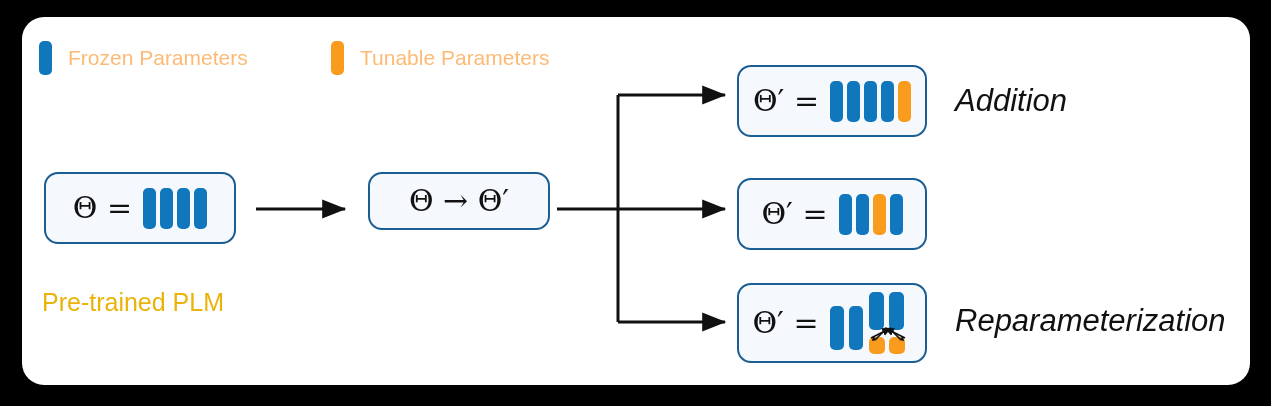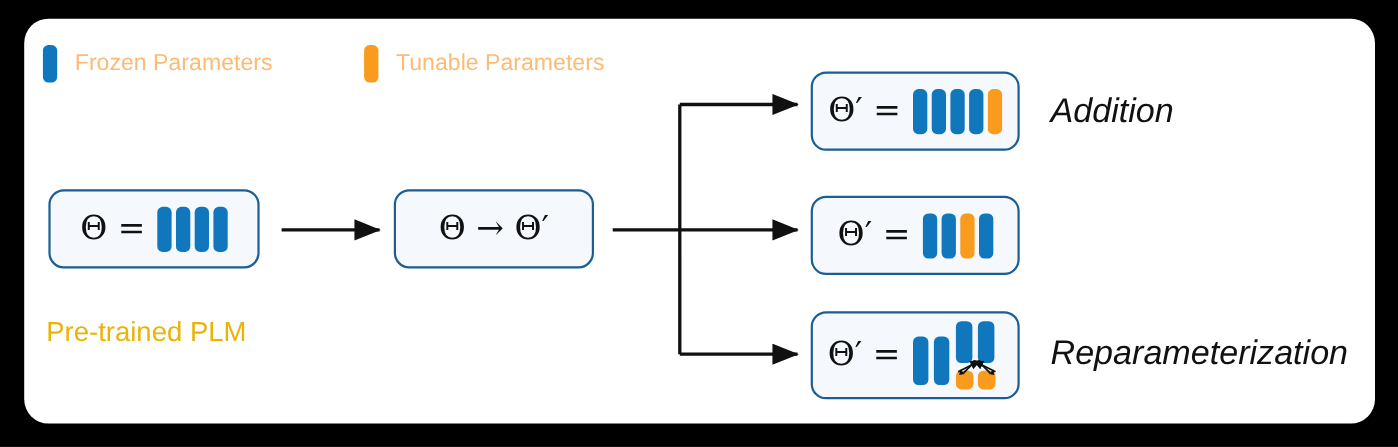--- a/index.html
+++ b/index.html
@@ -118,21 +118,21 @@
   .rp-cross {
     position: absolute;
     left: 37px;
     top: 34px;
     width: 42px;
     height: 16px;
   }
 
   
   #box-plm     { left: 44px;  top: 172px; width: 192px; height: 72px; }
-  #box-delta   { left: 358px; top: 172px; width: 182px; height: 72px; }
+  #box-delta   { left: 368px; top: 172px; width: 182px; height: 58px; }
   #box-addition{ left: 737px; top: 65px;  width: 190px; height: 72px; }
   #box-spec    { left: 737px; top: 178px; width: 190px; height: 72px; }
   #box-reparam { left: 737px; top: 283px; width: 190px; height: 80px; }
 
   
   .caption {
     position: absolute;
     font-family: "Liberation Sans", sans-serif;
     font-size: 25px;
     color: #eab308;

